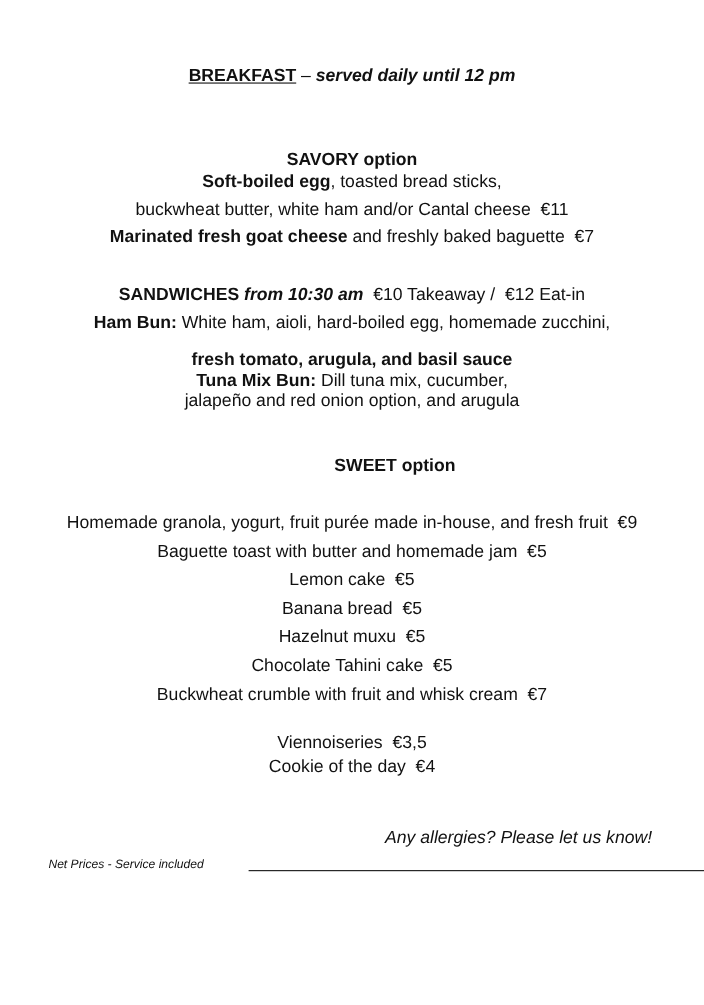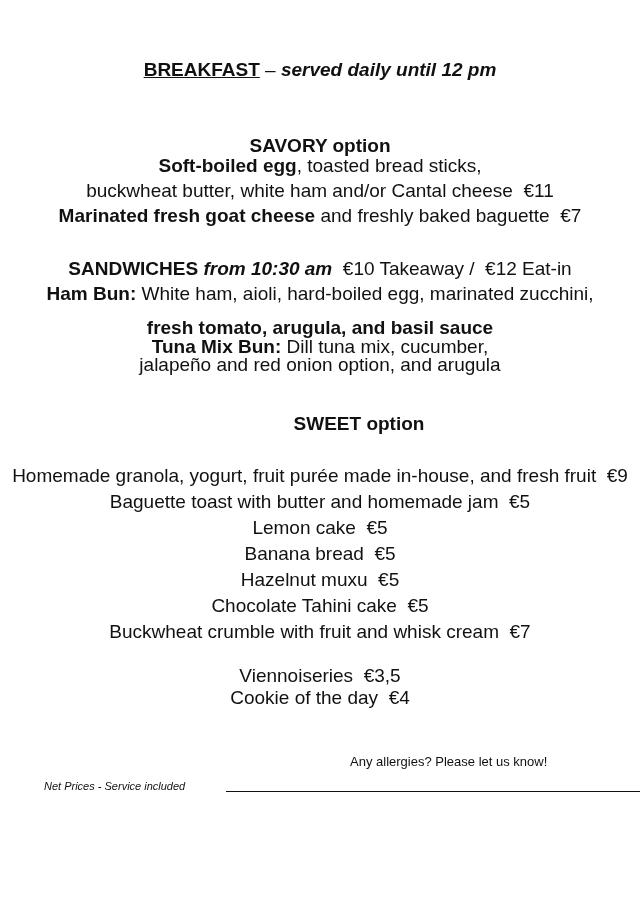--- a/index.html
+++ b/index.html
@@ -13,21 +13,21 @@
       position: relative;
       overflow: hidden;
       font-family: "Liberation Sans", sans-serif;
       color: #111111;
     }
     .line {
       position: absolute;
       left: 0;
       width: 640px;
       text-align: center;
-      font-size: 19px;
+      font-size: 16px;
       line-height: 18px;
       white-space: nowrap;
     }
     .b { font-weight: bold; }
     .i { font-style: italic; }
     .u { text-decoration: underline; }
     .footer-note {
       position: absolute;
       left: 44px;
       top: 779px;
@@ -41,21 +41,22 @@
       left: 226px;
       top: 791px;
       width: 414px;
       height: 0;
       border-top: 1.3px solid #111111;
     }
     .allergy {
       position: absolute;
       left: 350px;
       top: 753px;
-      font-size: 13px;
+      font-size: 16px;
+      font-style: italic;
       line-height: 18px;
       white-space: nowrap;
     }
   </style>
 </head>
 <body>
 
 <div class="line" style="top:61px;">
   <span class="b u">BREAKFAST</span><span> – </span><span class="b i">served daily until 12 pm</span>
 </div>
@@ -71,21 +72,21 @@
 
 <div class="line" style="top:207px;">
   <span class="b">Marinated fresh goat cheese</span><span> and freshly baked baguette</span>&nbsp;&nbsp;<span>€7</span>
 </div>
 
 <div class="line" style="top:260px;">
   <span class="b">SANDWICHES</span>&nbsp;<span class="b i">from 10:30 am</span>&nbsp;&nbsp;<span>€10 Takeaway /</span>&nbsp;&nbsp;<span>€12 Eat-in</span>
 </div>
 
 <div class="line" style="top:285px;">
-  <span class="b">Ham Bun:</span><span> White ham, aioli, hard-boiled egg, marinated zucchini,</span>
+  <span class="b">Ham Bun:</span><span> White ham, aioli, hard-boiled egg, homemade zucchini,</span>
 </div>
 <div class="line" style="top:319px;font-weight:bold;">fresh tomato, arugula, and basil sauce</div>
 
 <div class="line" style="top:338px;">
   <span class="b">Tuna Mix Bun:</span><span> Dill tuna mix, cucumber,</span>
 </div>
 <div class="line" style="top:356px;">jalapeño and red onion option, and arugula</div>
 
 <div class="line b" style="top:415px;padding-left:39px;">SWEET option</div>
 

